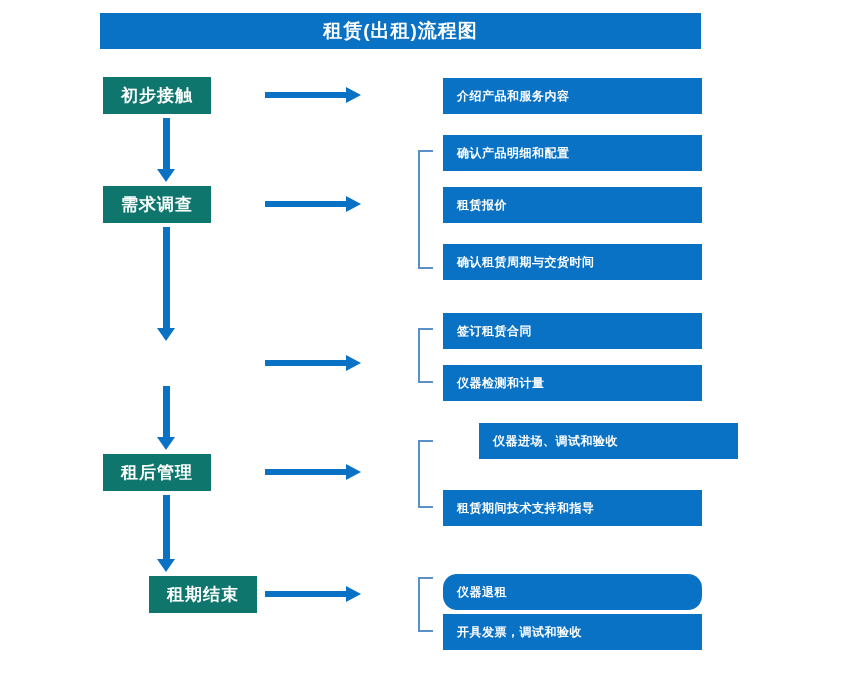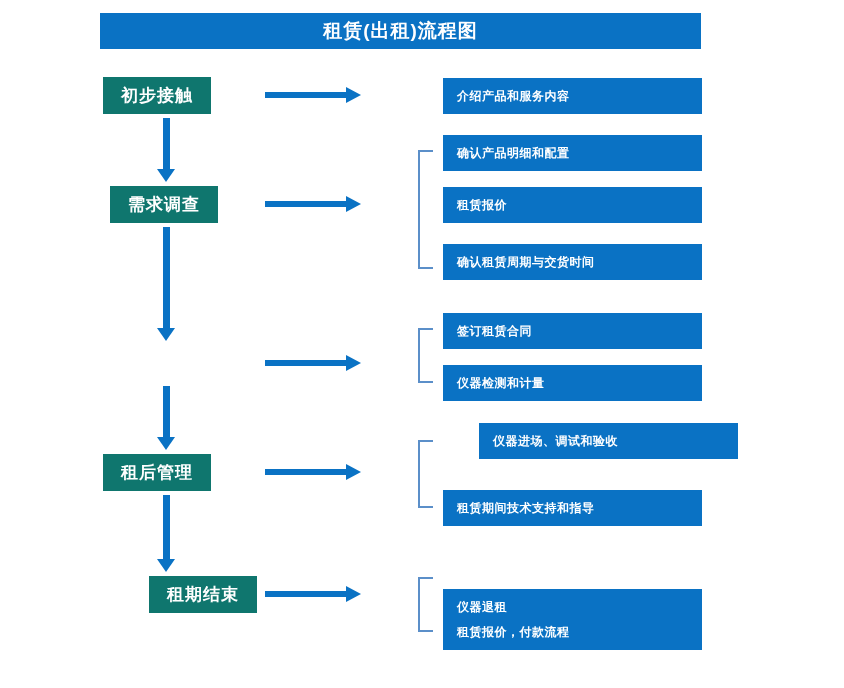--- a/index.html
+++ b/index.html
@@ -130,21 +130,21 @@
   }
 </style>
 </head>
 <body>
 
 <div id="canvas">
 
   <div class="title-bar">租赁(出租)流程图</div>
 
   <div class="stage-box" style="top:77px;">初步接触</div>
-  <div class="stage-box" style="top:186px;margin-left:7px;">需求调查</div>
+  <div class="stage-box" style="top:186px;">需求调查</div>
   <div class="stage-box" style="top:454px;">租后管理</div>
   <div class="stage-box" style="top:576px;margin-left:46px;">租期结束</div>
 
   <div class="v-arrow" style="top:118px; height:64px;">
     <div class="shaft" style="height:51px;"></div>
     <div class="head" style="top:51px;"></div>
   </div>
   <div class="v-arrow" style="top:227px; height:114px;">
     <div class="shaft" style="height:101px;"></div>
     <div class="head" style="top:101px;"></div>
@@ -185,16 +185,16 @@
   <div class="bracket" style="top:577px; height:55px;"></div>
 
   <div class="detail-box" style="top:78px;">介绍产品和服务内容</div>
   <div class="detail-box" style="top:135px;">确认产品明细和配置</div>
   <div class="detail-box" style="top:187px;">租赁报价</div>
   <div class="detail-box" style="top:244px;">确认租赁周期与交货时间</div>
   <div class="detail-box" style="top:313px;">签订租赁合同</div>
   <div class="detail-box" style="top:365px;">仪器检测和计量</div>
   <div class="detail-box" style="top:423px;margin-left:36px;">仪器进场、调试和验收</div>
   <div class="detail-box" style="top:490px;">租赁期间技术支持和指导</div>
-  <div class="detail-box" style="top:589px;">仪器退租</div>
-  <div class="detail-box" style="top:614px;">租赁报价，付款流程</div>
+  <div class="detail-box" style="top:574px;border-radius:14px;">仪器退租</div>
+  <div class="detail-box" style="top:614px;">开具发票，调试和验收</div>
 
 </div>
 
 </body></html>

